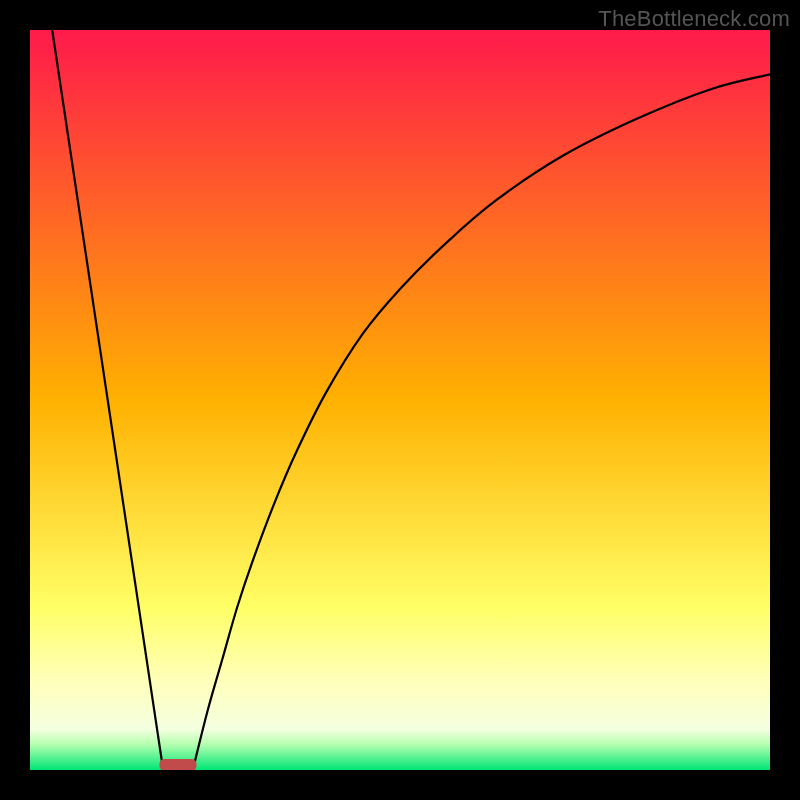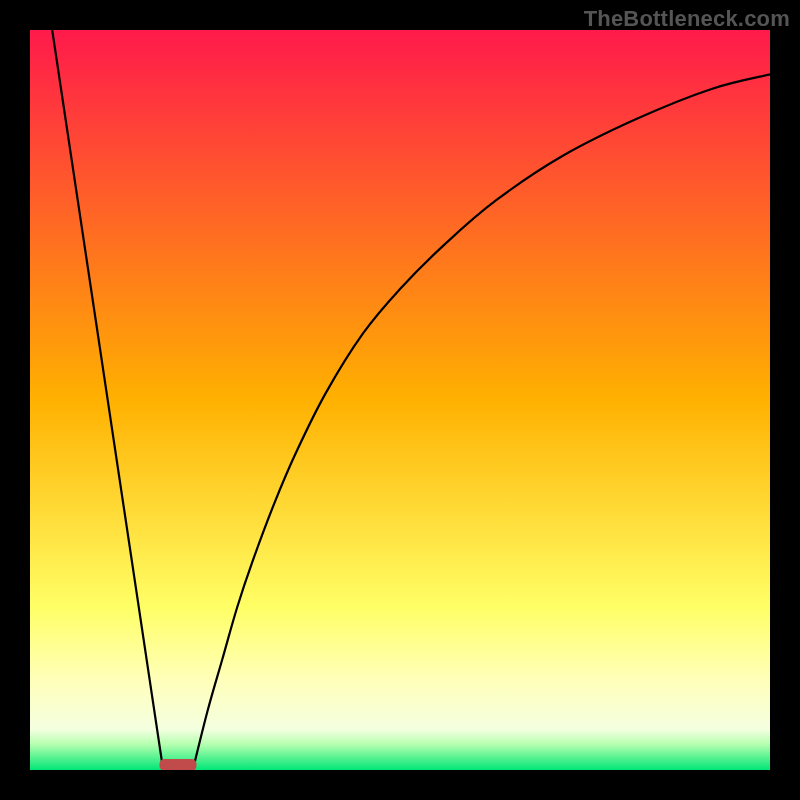--- a/index.html
+++ b/index.html
@@ -24,21 +24,21 @@
     width: 740px;
     height: 740px;
     overflow: hidden;
   }
   .watermark {
     position: absolute;
     top: 6px;
     right: 10px;
     color: #555;
     font-size: 22px;
-    font-weight: 700;
+    font-weight: 400;
     letter-spacing: 0.2px;
     user-select: none;
   }
   svg { display: block; }
 </style>
 </head>
 <body>
 
 <div class="frame">
   <div class="watermark">TheBottleneck.com</div>

